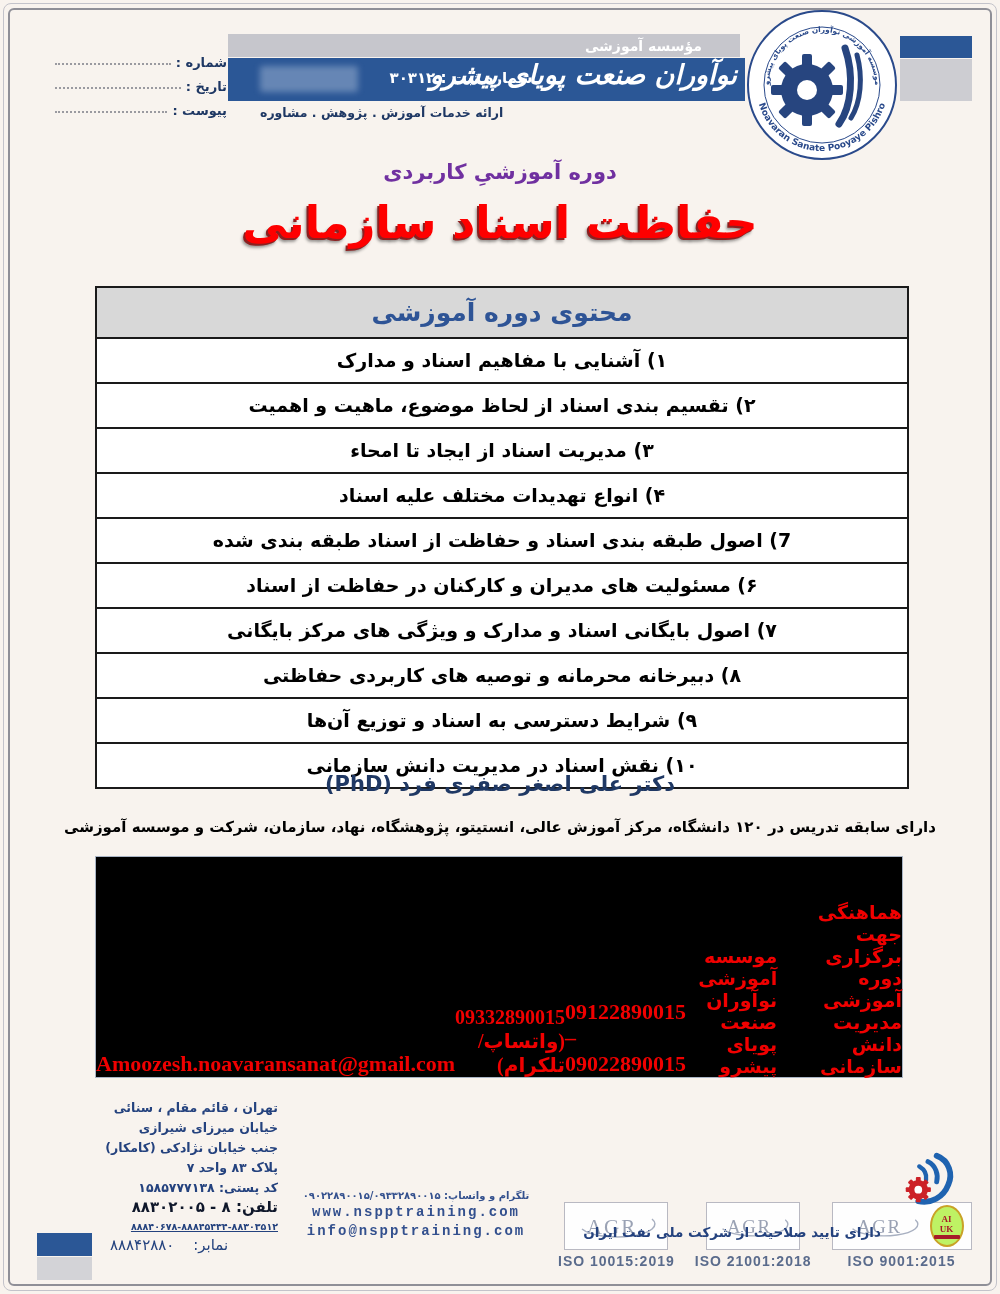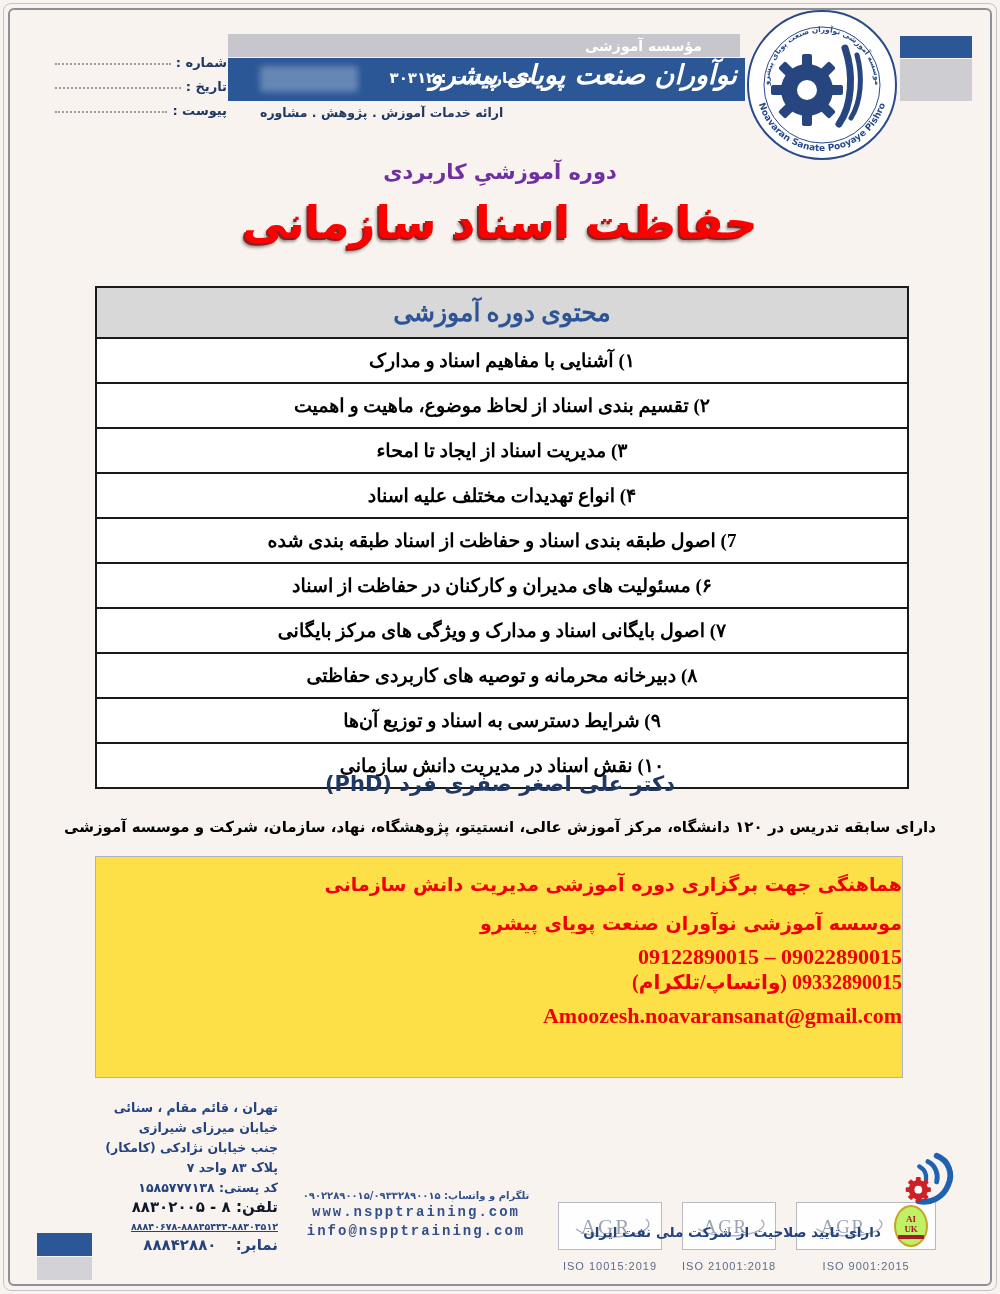--- a/index.html
+++ b/index.html
@@ -27,60 +27,60 @@
   .logo-wrap{left:745px;top:8px;width:154px;height:154px;}
   .tr-blue{left:900px;top:36px;width:72px;height:22px;background:#2b5796;}
   .tr-gray{left:900px;top:59px;width:72px;height:42px;background:#cdcdd2;}
 
   
   .kicker{left:0;top:160px;width:100%;text-align:center;color:#7030a0;font-size:21px;font-weight:bold;}
   .main-title{left:0;top:196px;width:100%;text-align:center;color:#fe0000;font-size:45px;font-weight:bold;
     text-shadow:-2px 2px 0 #8b2020, -3px 4px 3px rgba(40,40,40,.45);}
 
   
-  .course-table{left:95px;top:286px;width:810px;border:2px solid #1a1a1a;background:#eab308;font-family:Liberation Serif, serif;}
+  .course-table{left:95px;top:286px;width:810px;border:2px solid #1a1a1a;background:#eab308;}
   .ct-header{height:49px;line-height:49px;background:#d8d8d8;border-bottom:2px solid #1a1a1a;
     text-align:center;color:#2e5496;font-size:25px;font-weight:bold;}
   .ct-row{height:43px;line-height:43px;text-align:center;color:#000000;font-size:19px;font-weight:bold;
     border-bottom:2px solid #1a1a1a;background:#ffffff;white-space:nowrap;}
   .ct-row:last-child{border-bottom:none;}
 
   
   .instructor{left:0;top:772px;width:100%;text-align:center;color:#1f3864;font-size:21px;font-weight:bold;}
   .instructor-bio{left:0;top:818px;width:100%;text-align:center;color:#000000;font-size:15px;font-weight:bold;}
 
   
-  .contact-box{left:95px;top:856px;width:808px;height:222px;border:1px solid #a9b4c4;background:#fde047;
-    display:flex;flex-direction:column;align-items:flex-start;padding-top:16px;box-sizing:border-box;}
+  .contact-box{left:95px;top:856px;width:808px;height:222px;border:1px solid #a9b4c4;background:#000000;
+    display:flex;flex-direction:row;align-items:flex-end;padding-top:16px;box-sizing:border-box;}
   .cb-fa{color:#f00000;font-size:19px;font-weight:bold;}
   .cb-fa2{margin-top:17px;}
   .cb-num{direction:ltr;color:#f00000;font-size:22px;font-weight:bold;margin-top:10px;
     font-family:"Liberation Serif","DejaVu Serif",serif;}
   .cb-num2{margin-top:3px;}
   .cb-wa{direction:rtl;color:#f00000;font-size:20px;font-weight:bold;
     font-family:"Liberation Serif","DejaVu Sans",serif;}
   .cb-mail{direction:ltr;color:#f00000;font-size:22px;font-weight:bold;margin-top:9px;
     font-family:"Liberation Serif","DejaVu Serif",serif;}
 
   
   .addr{left:60px;top:1098px;width:218px;text-align:right;color:#24427e;font-size:12.5px;font-weight:bold;line-height:20px;}
   .phone-line{left:60px;top:1198px;width:218px;text-align:right;color:#0f172a;font-size:15px;font-weight:bold;}
   .phone-small{left:60px;top:1221px;width:218px;text-align:right;color:#24427e;font-size:9.5px;font-weight:bold;letter-spacing:1px;text-decoration:underline;}
-  .fax-line{left:60px;top:1236px;width:218px;text-align:right;color:#24427e;font-size:15px;font-weight:bold;word-spacing:14px;}
+  .fax-line{left:60px;top:1236px;width:218px;text-align:center;color:#24427e;font-size:15px;font-weight:normal;word-spacing:14px;}
   .bl-blue{left:37px;top:1233px;width:55px;height:23px;background:#2b5796;}
   .bl-gray{left:37px;top:1257px;width:55px;height:23px;background:#d3d3d7;}
   .mid-block{left:288px;top:1190px;width:256px;text-align:center;color:#33508e;}
   .mid-telegram{font-size:10px;font-weight:bold;direction:rtl;}
   .mid-www,.mid-mail{direction:ltr;font-family:"Liberation Mono","DejaVu Sans Mono",monospace;
     font-size:14px;font-weight:bold;letter-spacing:2px;margin-top:3px;}
   .certs{left:558px;top:1202px;display:flex;direction:ltr;gap:20px;align-items:flex-end;}
   .cert{display:flex;flex-direction:column;align-items:center;}
   .cert-box{background:#fefefe;border:1px solid #b9b9c2;height:46px;display:flex;align-items:center;justify-content:center;}
   .cb1{width:102px;} .cb2{width:92px;} .cb3{width:138px;gap:4px;}
-  .cert-iso{margin-top:10px;font-size:11px;font-weight:normal;color:#5a6b8c;letter-spacing:1px;font-family:"Liberation Sans",sans-serif;}
+  .cert-iso{margin-top:3px;font-size:14px;font-weight:bold;color:#5a6b8c;letter-spacing:1px;font-family:"Liberation Sans",sans-serif;}
   .crest{width:30px;height:38px;border:2px solid #c9a227;border-radius:50%;display:flex;flex-direction:column;
     align-items:center;justify-content:center;background:#bef264;line-height:10px;}
   .crest span{color:#a61b29;font-size:9px;font-weight:bold;font-family:"Liberation Serif",serif;}
   .crest-ribbon{width:26px;height:4px;background:#a61b29;margin-top:1px;border-radius:1px;}
   .isiri{left:898px;top:1150px;width:58px;height:58px;}
   .oil-note{left:558px;top:1224px;width:348px;text-align:center;color:#24427e;font-size:13.5px;font-weight:bold;}
 </style>
 </head>
 <body>
 

